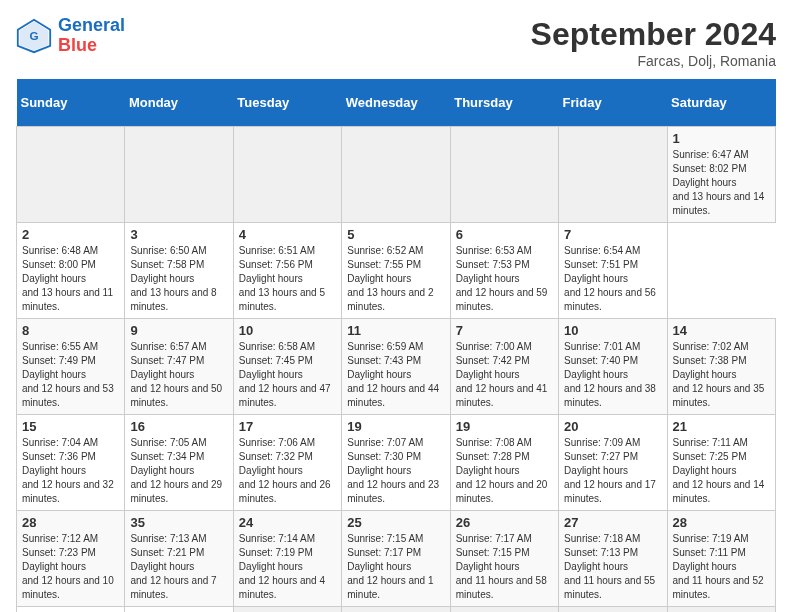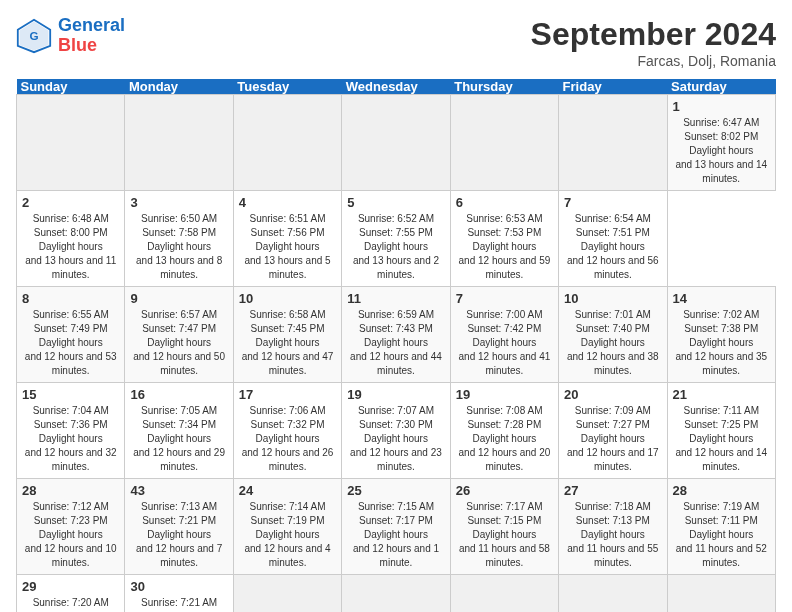--- a/index.html
+++ b/index.html
@@ -43,21 +43,21 @@
       color: #555;
     }
     table {
       width: 100%;
       border-collapse: collapse;
       font-size: 11px;
     }
     thead th {
       background: #1a6ec2;
       color: #fff;
-      padding: 0 4px;
+      padding: 16px 4px;
       text-align: left;
       font-size: 13px;
       font-weight: bold;
     }
     tbody td {
       border: 1px solid #ccc;
       vertical-align: top;
       padding: 4px 5px;
       width: calc(100% / 7);
       min-height: 80px;
@@ -69,21 +69,20 @@
       font-size: 13px;
       font-weight: bold;
       color: #333;
       display: block;
       margin-bottom: 2px;
     }
     .day-info {
       font-size: 10px;
       color: #333;
       line-height: 1.4;
-      text-align: center;
     }
     .empty-cell { background: #f0f0f0 !important; }
   </style>
 </head>
 <body>
 
 <div class="header">
   <div class="logo">
     <svg class="logo-icon" viewBox="0 0 40 40">
       <polygon points="20,4 36,14 36,30 20,36 4,30 4,14" fill="#1a6ec2" opacity="0.15"></polygon>
@@ -211,21 +210,21 @@
           <span class="day-num">21</span>
 <div class="day-info">Sunrise: 7:11 AM<br>Sunset: 7:25 PM<br>Daylight hours<br>and 12 hours and 14 minutes.</div>
         </td>
       </tr>
       <tr>
         <td>
           <span class="day-num">28</span>
 <div class="day-info">Sunrise: 7:12 AM<br>Sunset: 7:23 PM<br>Daylight hours<br>and 12 hours and 10 minutes.</div>
         </td>
         <td>
-          <span class="day-num">43</span>
+          <span class="day-num">35</span>
 <div class="day-info">Sunrise: 7:13 AM<br>Sunset: 7:21 PM<br>Daylight hours<br>and 12 hours and 7 minutes.</div>
         </td>
         <td>
           <span class="day-num">24</span>
 <div class="day-info">Sunrise: 7:14 AM<br>Sunset: 7:19 PM<br>Daylight hours<br>and 12 hours and 4 minutes.</div>
         </td>
         <td>
           <span class="day-num">25</span>
 <div class="day-info">Sunrise: 7:15 AM<br>Sunset: 7:17 PM<br>Daylight hours<br>and 12 hours and 1 minute.</div>
         </td>

